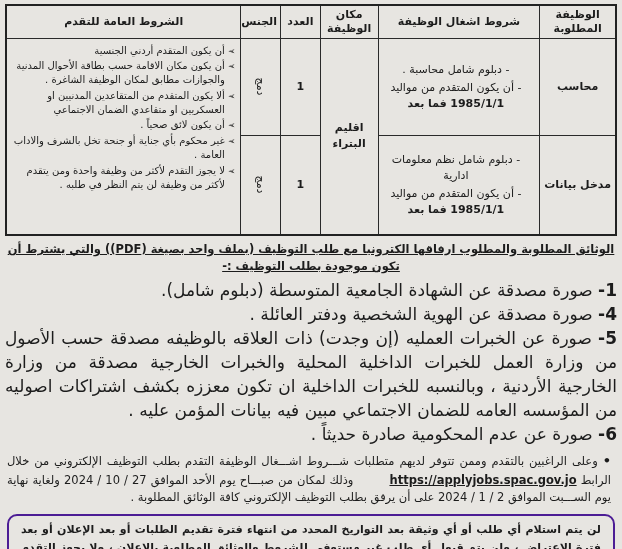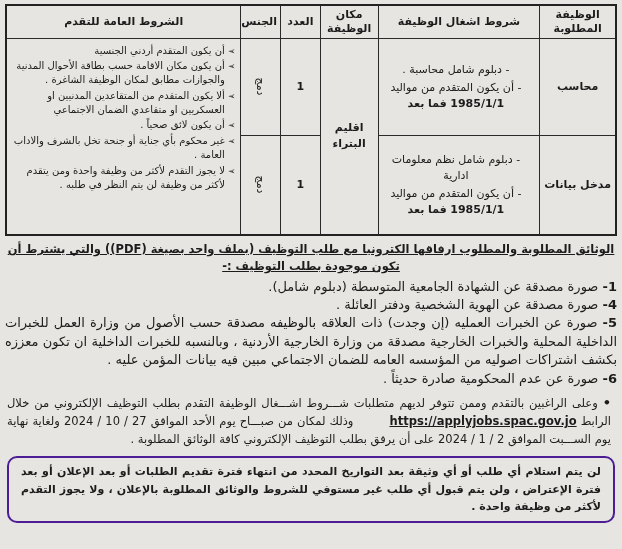--- a/index.html
+++ b/index.html
@@ -48,21 +48,21 @@
   
   .docs-section { margin-top: 5px; }
   .docs-title {
     font-weight: bold;
     font-size: 11.5px;
     line-height: 1.5;
     text-decoration: underline;
     text-align: center;
   }
   .docs-list { margin: 2px 0 0 0; }
-  .doc-item { font-size: 13px; line-height: 1.42; text-align: justify; }
+  .doc-item { font-size: 17px; line-height: 1.42; text-align: justify; }
   .doc-num { font-weight: bold; }
 
   
   .apply-para {
     margin-top: 5px;
     font-size: 11.5px;
     line-height: 1.55;
     text-align: justify;
     padding: 0 6px 0 2px;
   }

